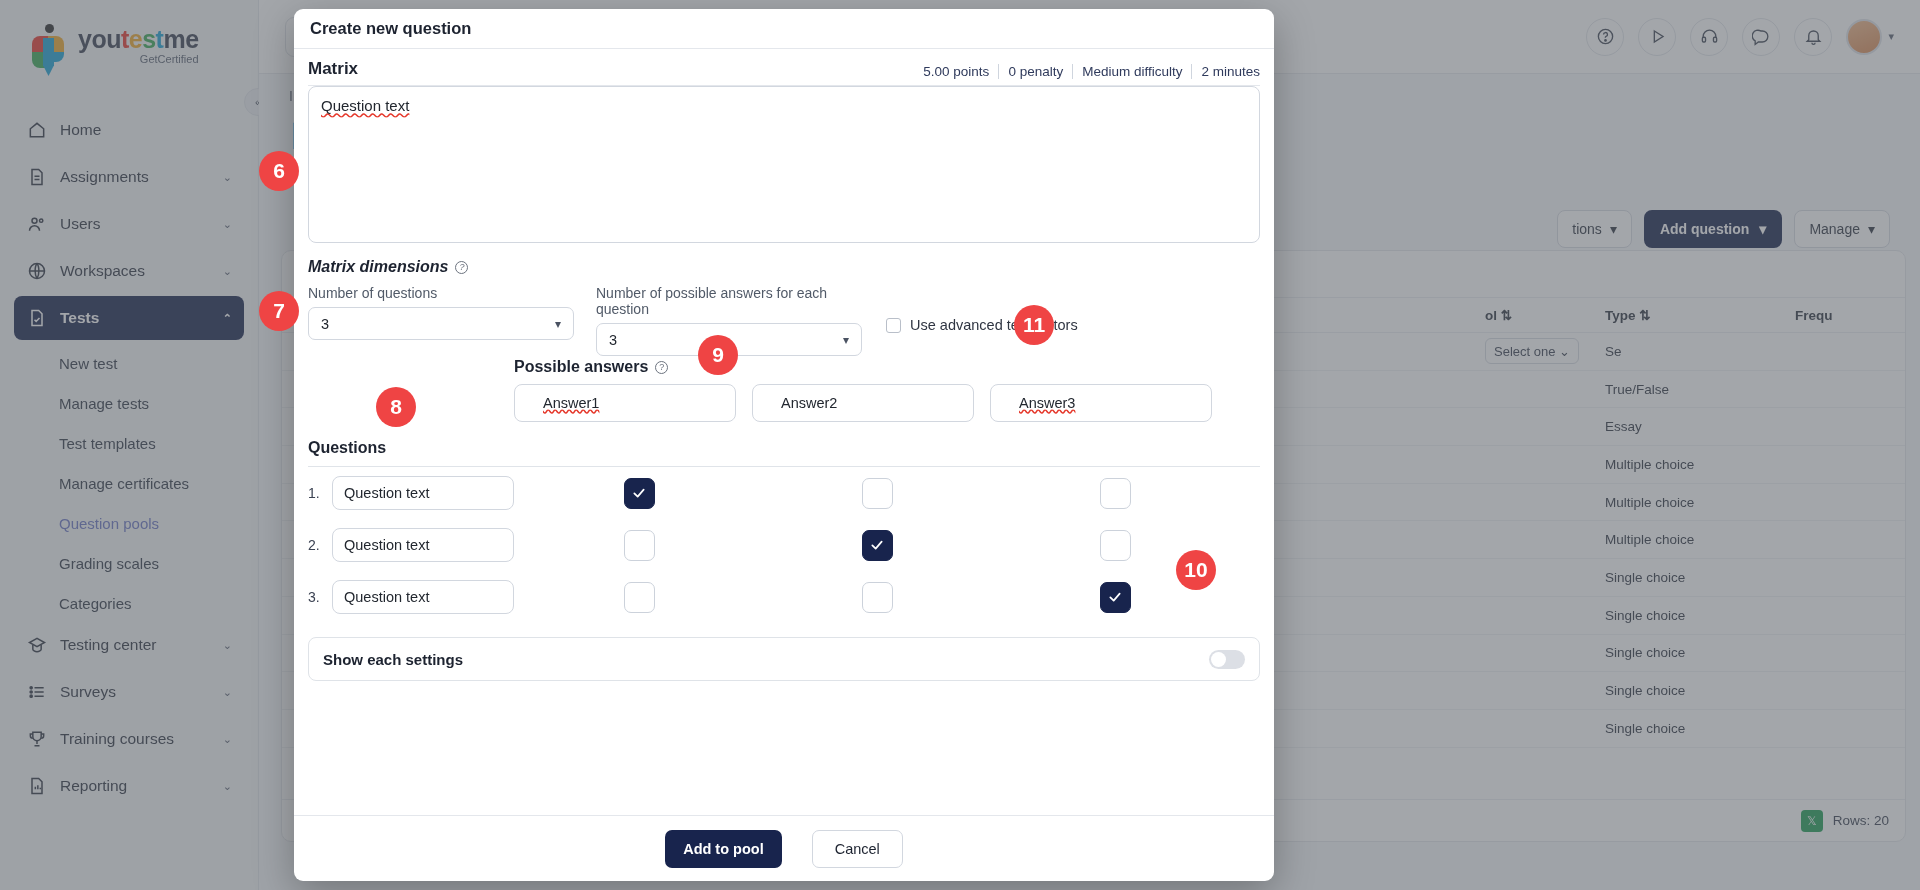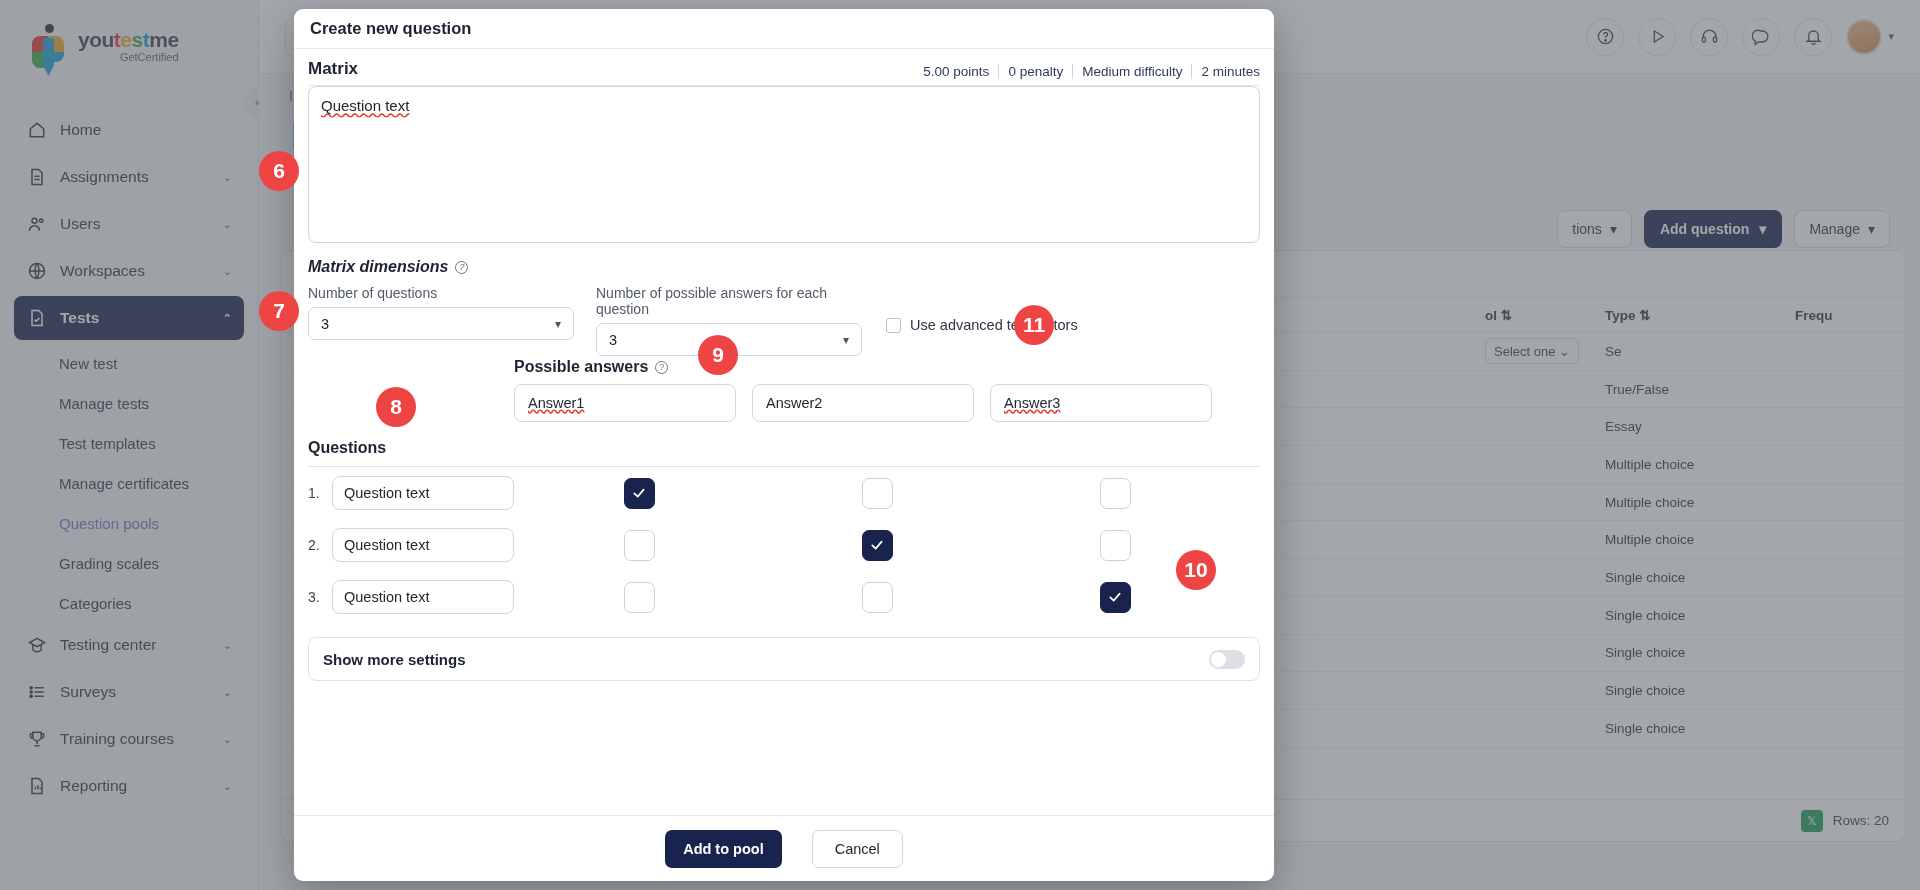--- a/index.html
+++ b/index.html
@@ -19,21 +19,21 @@
   }
   .logo-wrap { height: 92px; display: flex; align-items: center; padding-left: 28px; }
   .logo-mark { width: 42px; height: 48px; position: relative; flex: none; }
   .logo-dot { position:absolute; left:17px; top:2px; width:9px; height:9px; border-radius:50%; background:#2b2b2b; }
   .logo-q1 { position:absolute; left:4px; top:14px; width:16px; height:16px; background:#e8392f; border-radius:8px 0 0 0;}
   .logo-q2 { position:absolute; left:20px; top:14px; width:16px; height:16px; background:#f0a92c; border-radius:0 8px 0 0;}
   .logo-q3 { position:absolute; left:4px; top:30px; width:16px; height:16px; background:#3aa856; border-radius:0 0 0 8px;}
   .logo-q4 { position:absolute; left:20px; top:30px; width:16px; height:10px; background:#1ba3d6; border-radius:0 0 8px 0;}
   .logo-pen { position:absolute; left:15px; top:16px; width:11px; height:38px; background:#1ba3d6; clip-path: polygon(0 0,100% 0,100% 72%,50% 100%,0 72%); }
   .logo-txt { margin-left: 8px; }
-  .logo-line1 { font-size: 21px; font-weight: bold; letter-spacing: -0.5px; line-height: 1; }
+  .logo-line1 { font-size: 25px; font-weight: bold; letter-spacing: -0.5px; line-height: 1; }
   .logo-line1 .c1 { color: #3b4252; }
   .logo-line1 .c2 { color: #e8392f; }
   .logo-line1 .c3 { color: #f0a92c; }
   .logo-line1 .c4 { color: #3aa856; }
   .logo-line1 .c5 { color: #1ba3d6; }
   .logo-line1 .c6 { color: #3b4252; }
   .logo-line2 { font-size: 11px; color: #5a6372; text-align: right; margin-top: 1px; }
 
   .collapse-btn {
     position: absolute; right: -14px; top: 88px; width: 28px; height: 28px;
@@ -164,21 +164,21 @@
   .adv .cb { width: 15px; height: 15px; border:1.5px solid #b9bfc9; border-radius:3px; }
 
   
   .grid { position: relative; margin-top: 2px; }
   .pa-head { display:flex; align-items:center; }
   .pa-label-cell { width: 206px; }
   .pa-title { display:flex; align-items:center; gap:7px; font-size: 16px; font-weight:bold; color:#1d2330; }
   .ans-row { display:flex; gap: 16px; margin-top: 8px; }
   .ans-in {
     width: 222px; height: 38px; border:1px solid #d2d7df; border-radius: 8px;
-    display:flex; align-items:center; padding: 0 13px; font-size: 14.5px; color:#22272f;
+    display:flex; align-items:center; padding: 0 28px; font-size: 14.5px; color:#22272f;
   }
   .q-head-row { display:flex; align-items:flex-end; }
   .q-title { font-size: 16px; font-weight:bold; color:#1d2330; }
   .hr { border-top: 1px solid #e0e4e9; margin-top: 9px; }
   .q-row { display:flex; align-items:center; height: 52px; }
   .q-num { width: 24px; font-size: 14px; color: #3b4252; }
   .q-in {
     width: 182px; height: 34px; border:1px solid #d2d7df; border-radius: 8px;
     display:flex; align-items:center; padding: 0 11px; font-size: 14.5px; color:#22272f;
   }
@@ -664,21 +664,21 @@
                       <polyline points="5,12.5 10,17.5 19,7"></polyline>
                     </svg>
                   </span>
                 </div>
               </div>
             </div>
           </div>
       </div>
 
       <div class="more">
-        <span>Show more settings</span>
+        <span>Show each settings</span>
         <span class="toggle">
             <i></i>
           </span>
       </div>
     </div>
 
     <div class="modal-foot">
       <div class="f-primary">Add to pool</div>
       <div class="f-ghost">Cancel</div>
     </div>

